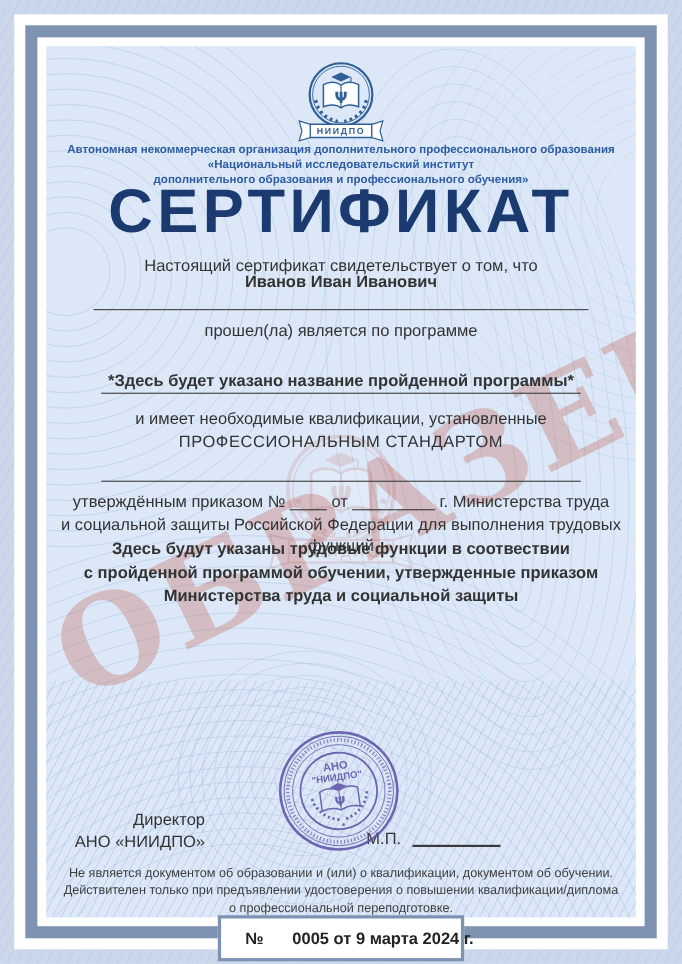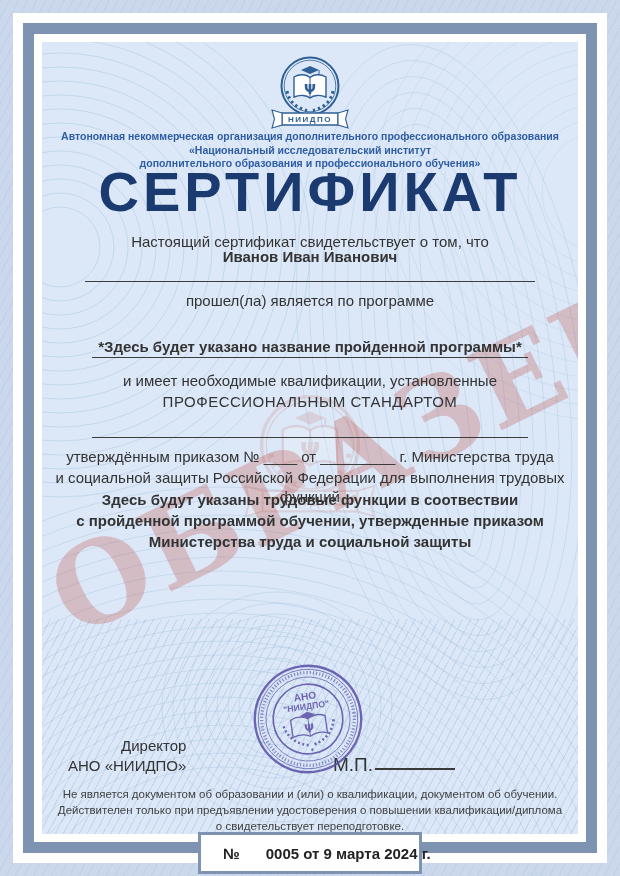--- a/index.html
+++ b/index.html
@@ -33,21 +33,21 @@
   .t15{font-size:15px;line-height:19px;}
   .bold{font-weight:bold;}
   .caps{letter-spacing:.5px;}
   .divider{position:absolute;height:1.3px;background:#3d3d3d;z-index:3;}
   .d1{left:43px;right:43px;top:239px;}
   .d2{left:50px;right:50px;top:315px;}
   .d3{left:50px;right:50px;top:395px;}
   .functions{top:447px;font-size:15px;line-height:21px;font-weight:bold;}
   .stamp{position:absolute;left:208px;top:616px;width:116px;height:122px;z-index:4;opacity:.85;}
   .director{position:absolute;left:26px;top:694px;font-size:15px;line-height:20px;color:var(--text-dark);z-index:3;text-align:right;}
-  .mp{position:absolute;left:291px;top:712px;font-size:19px;color:var(--text-dark);z-index:3;}
+  .mp{position:absolute;left:291px;top:712px;font-size:15px;color:var(--text-dark);z-index:3;}
   .sig-line{position:absolute;left:333px;top:726px;width:80px;height:1.5px;background:#3a3a3a;z-index:3;}
   .disclaimer{top:744px;font-size:11.5px;line-height:16px;color:#3f3f3f;text-align:center;}
   .number-box{position:absolute;left:198px;top:832px;width:224px;height:42px;background:#ffffff;
     border:3px solid var(--frame-slate);box-sizing:border-box;z-index:6;
     display:flex;align-items:center;justify-content:flex-start;gap:26px;padding-left:22px;}
   .number-box span{font-size:15px;font-weight:bold;color:#222;white-space:nowrap;}
 </style>
 </head>
 <body>
 
@@ -214,21 +214,21 @@
     <div class="director">
       <div>Директор</div>
       <div>АНО «НИИДПО»</div>
     </div>
     <div class="mp">М.П.</div>
     <div class="sig-line"></div>
 
     <div class="row disclaimer">
       <div>Не является документом об образовании и (или) о квалификации, документом об обучении.</div>
       <div>Действителен только при предъявлении удостоверения о повышении квалификации/диплома</div>
-      <div>о свидетельствует переподготовке.</div>
+      <div>о профессиональной переподготовке.</div>
     </div>
   </div>
 
   <div class="number-box">
     <span>№</span>
     <span>0005 от 9 марта 2024 г.</span>
   </div>
 </div>
 
 </body></html>

